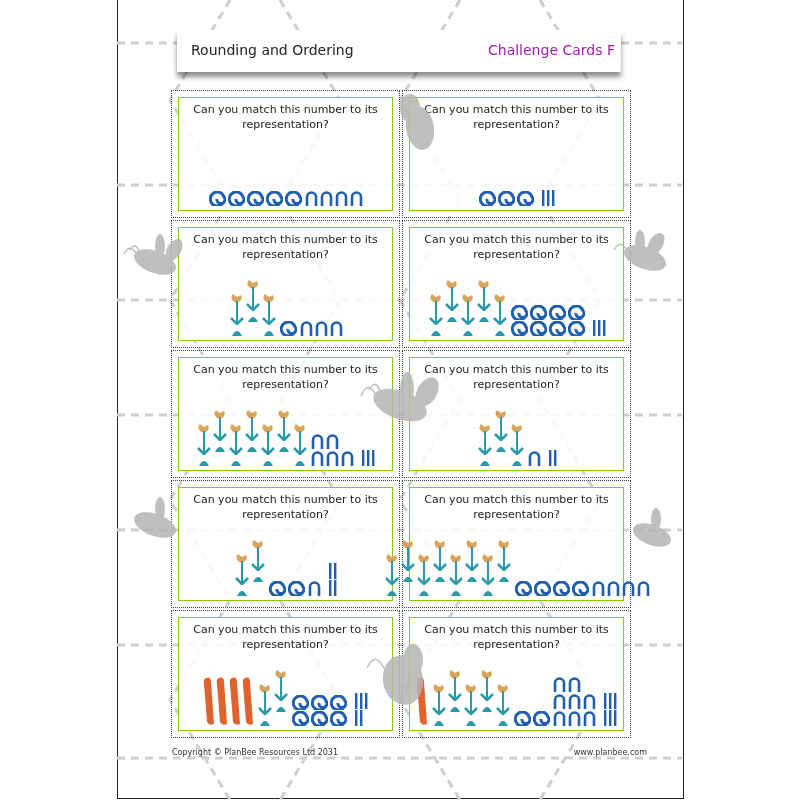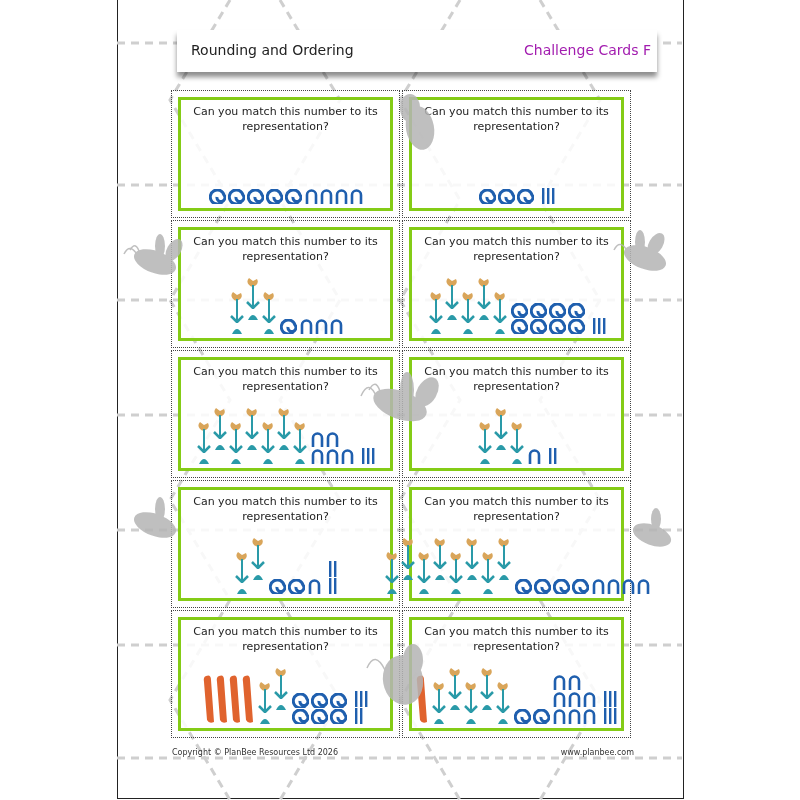--- a/index.html
+++ b/index.html
@@ -1,28 +1,28 @@
 <!DOCTYPE html>
 <html><head>
 <meta charset="utf-8">
 <style>
   html, body { margin:0; padding:0; background:#ffffff; }
   body { width:800px; height:800px; position:relative; overflow:hidden; font-family:"DejaVu Sans", sans-serif; }
   .page { position:absolute; left:117px; top:0; width:565px; height:798px; border-left:1.5px solid #222; border-right:1.5px solid #222; border-bottom:1.5px solid #222; background:#fff; overflow:hidden; }
   .bg-lines { position:absolute; left:0; top:0; width:800px; height:800px; pointer-events:none; }
-  .header { position:absolute; left:177px; top:30px; width:444px; height:42px; background:#fff; box-shadow:0 5px 5px rgba(0,0,0,0.45);padding-left:36px; }
+  .header { position:absolute; left:177px; top:30px; width:444px; height:42px; background:#fff; box-shadow:0 5px 5px rgba(0,0,0,0.45); }
   .header .left { position:absolute; left:14px; top:12px; font-size:14px; color:#222; }
   .header .right { position:absolute; right:6px; top:12px; font-size:14px; color:#a21caf; }
   .grid { position:absolute; left:171px; top:90px; width:462px; height:650px; }
   .cell { position:absolute; width:229px; height:128px; border:1px dotted #444; box-sizing:border-box; }
-  .card { position:absolute; left:6px; top:6px; right:6px; bottom:6px; border:3px solid #84cc16; background:rgba(255,255,255,0.85); }
+  .card { position:absolute; left:6px; top:6px; right:6px; bottom:6px; border:1px solid #84cc16; background:rgba(255,255,255,0.85); }
   .prompt { position:absolute; left:0; right:0; top:4px; text-align:center; font-size:11px; line-height:15px; color:#222; }
   .rep { position:absolute; left:0; right:0; top:38px; bottom:4px; display:flex; align-items:flex-end; justify-content:center; gap:3px; }
   .footer-left { position:absolute; left:172px; top:748px; font-size:8px; color:#333; }
-  .footer-right { position:absolute; right:166px; top:748px; font-size:8px; color:#333; }
+  .footer-right { position:absolute; right:153px; top:748px; font-size:8px; color:#333; }
   .glyphs { display:flex; flex-direction:column; gap:1px; align-items:flex-start; }
   .row { display:flex; gap:2px; align-items:flex-end; }
   svg { display:block; }
   .bee { position:absolute; opacity:0.85; }
 </style>
 </head>
 <body>
 
 <div class="page"></div>
 
@@ -801,14 +801,14 @@
 <svg class="bee" style="left:355px;top:640px" width="80" height="70" viewBox="0 0 80 70">
   <g fill="#b5b5b5">
       <ellipse cx="48" cy="40" rx="20" ry="25" transform="rotate(-10 48 40)"></ellipse>
       <ellipse cx="58" cy="20" rx="10" ry="16"></ellipse>
     </g>
   <g stroke="#b5b5b5" stroke-width="1.5" fill="none">
       <path d="M30 30 Q20 10 12 28"></path>
     </g>
 </svg>
 
-<div class="footer-left">Copyright © PlanBee Resources Ltd 2026</div>
+<div class="footer-left">Copyright © PlanBee Resources Ltd 2031</div>
 <div class="footer-right">www.planbee.com</div>
 
 </body></html>

